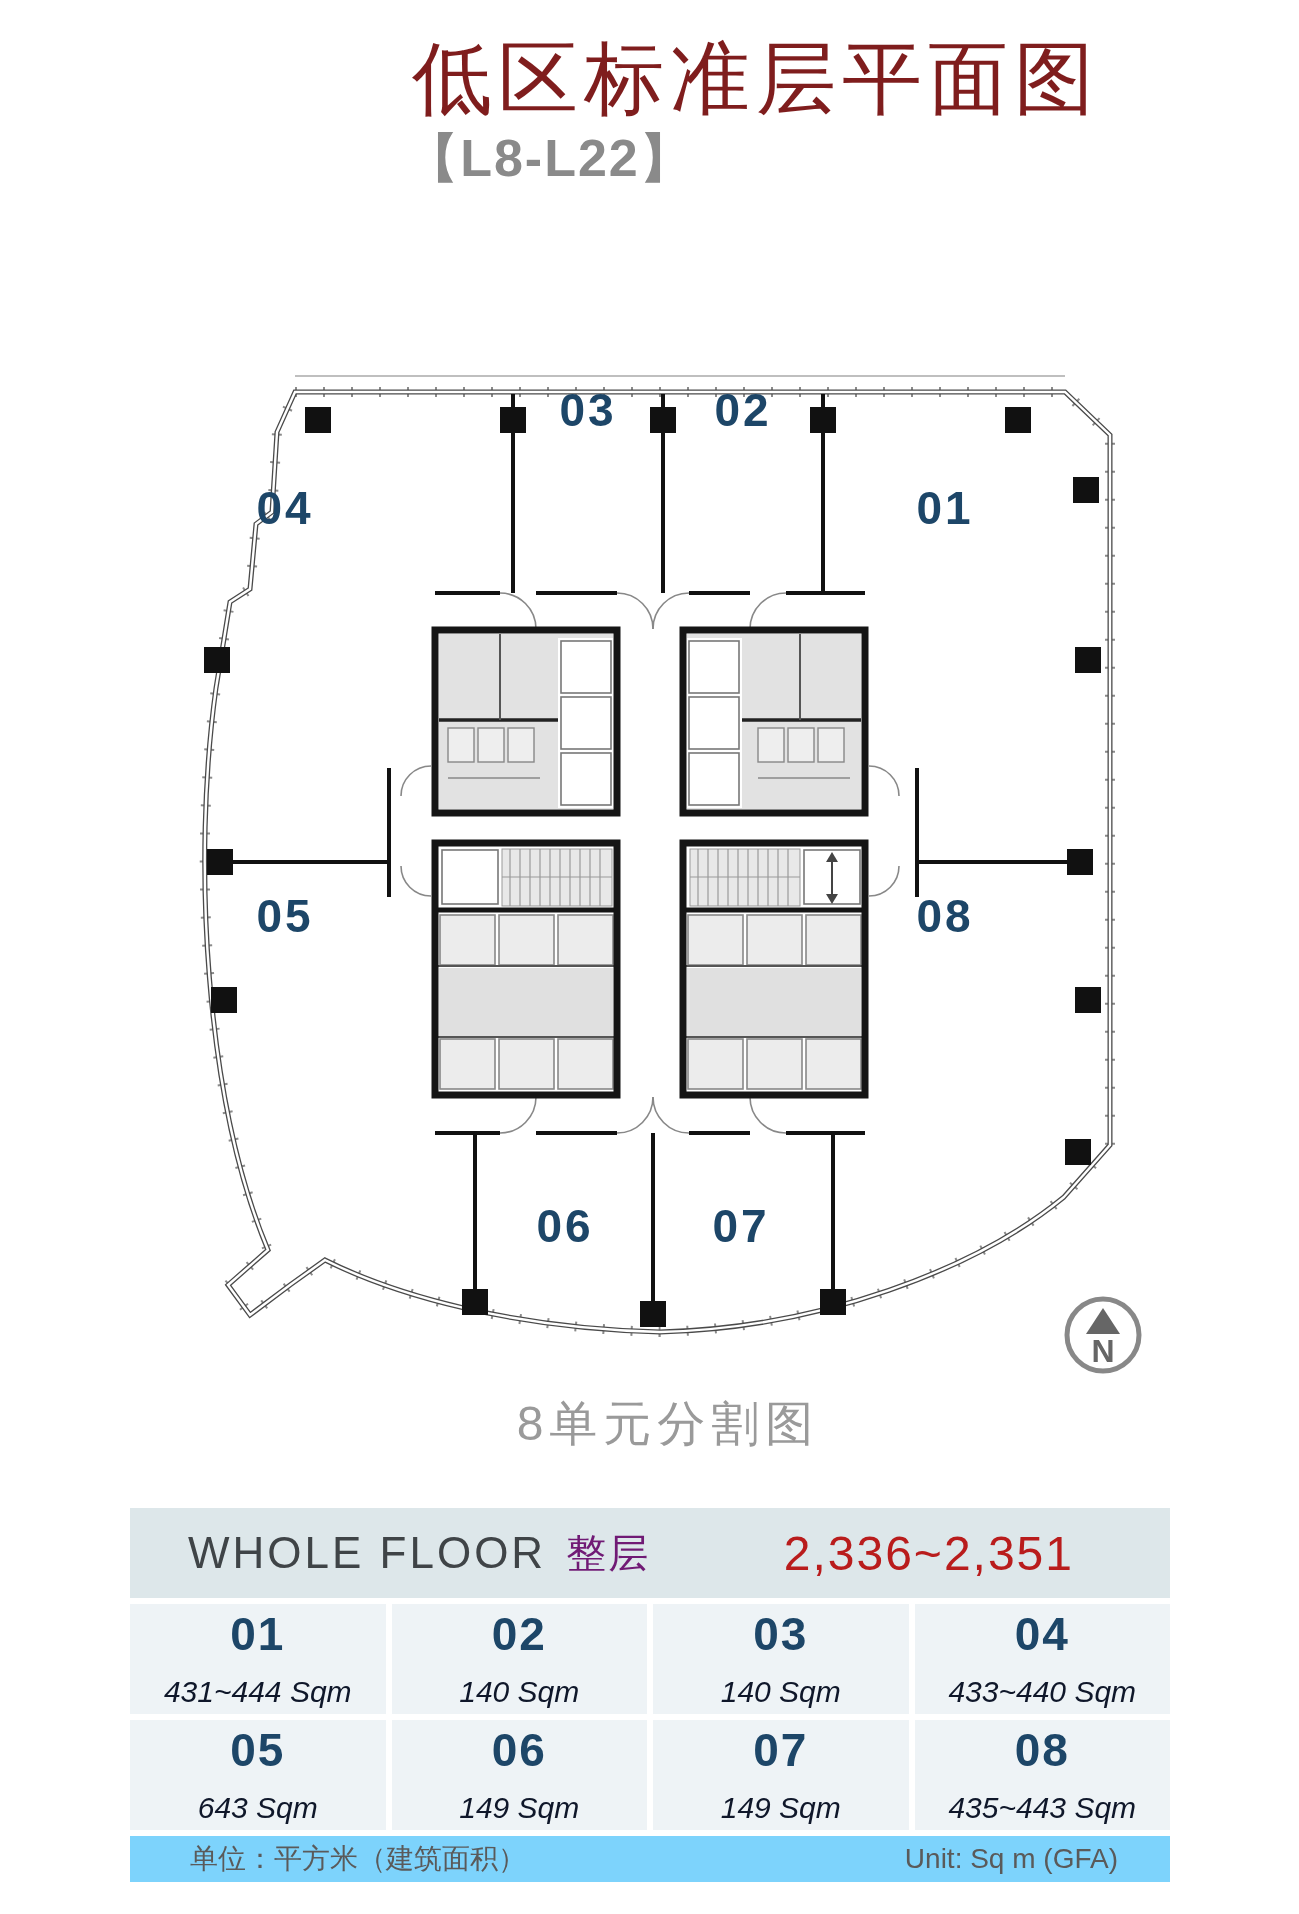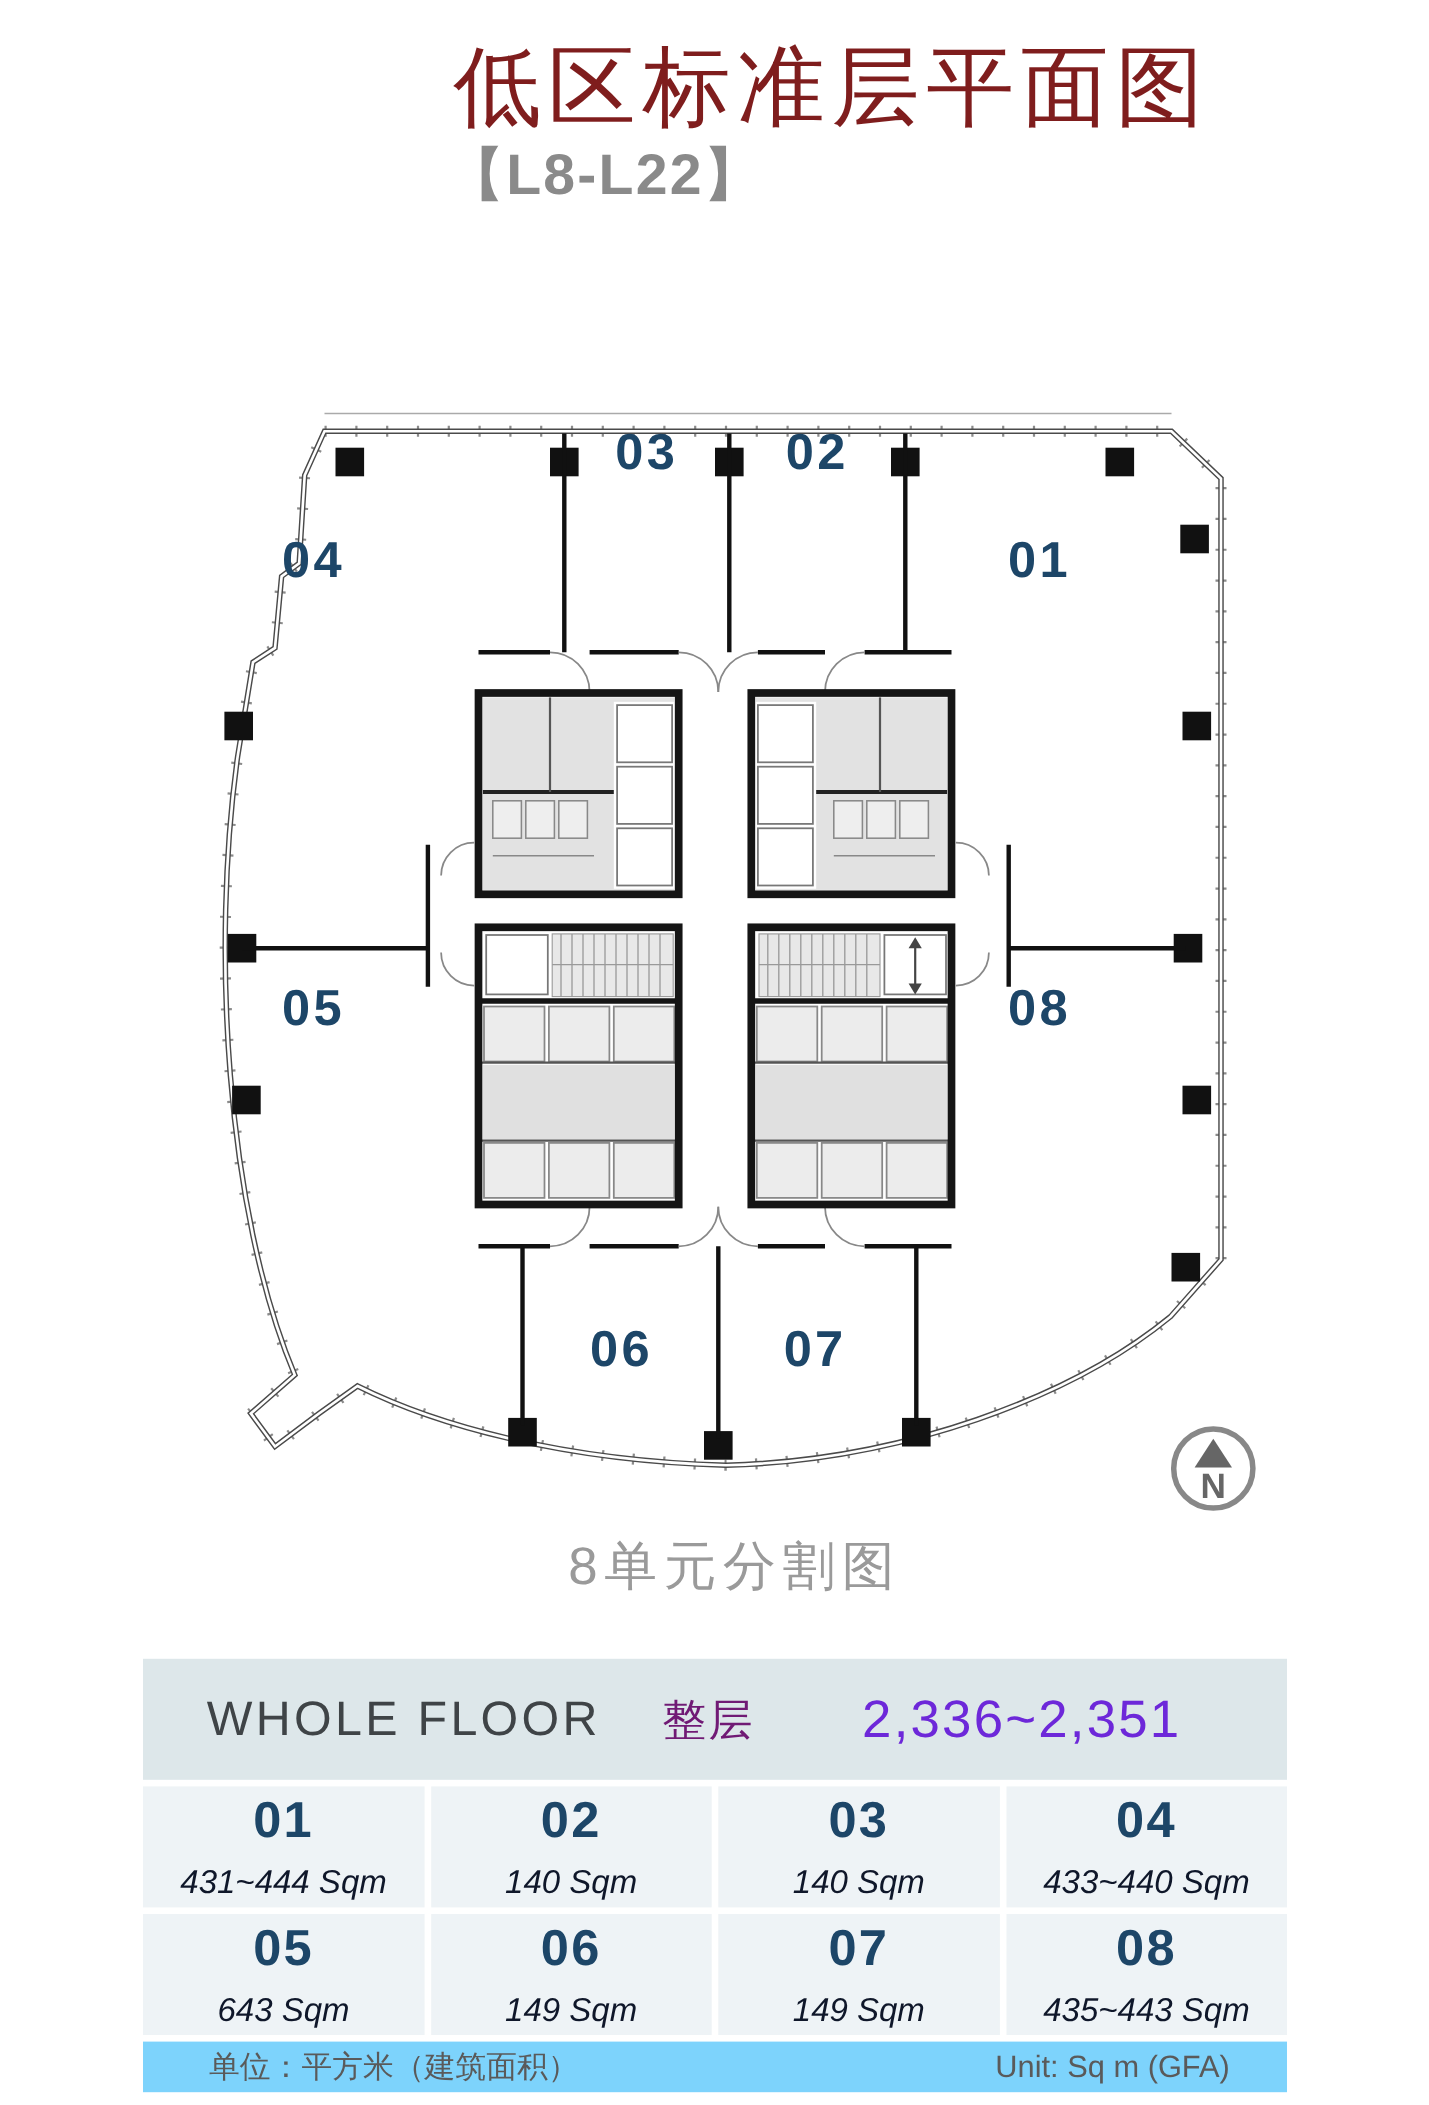--- a/index.html
+++ b/index.html
@@ -25,29 +25,29 @@
   svg text.compass-n{
     font-family:"Liberation Sans",sans-serif;font-size:32px;font-weight:700;fill:#666;
   }
   .plan-caption{
     position:absolute;left:148px;top:1392px;width:1040px;text-align:center;
     font-size:48px;color:#9a9a9a;letter-spacing:6px;
   }
   
   .area-table{position:absolute;left:130px;top:1508px;width:1040px;}
   .at-header{
-    height:110px;background:#dde7ea;display:flex;align-items:center;gap:36px;
+    height:90px;background:#dde7ea;display:flex;align-items:center;
   }
   .at-header .wf-en{
     font-size:44px;color:#3f4447;letter-spacing:3px;font-weight:400;
     padding-left:58px;
   }
   .at-header .wf-zh{font-size:40px;color:#701a75;padding-left:20px;letter-spacing:2px;}
   .at-header .wf-range{
-    margin-left:auto;padding-right:96px;font-size:48px;color:#6d28d9;letter-spacing:2px;
+    margin-left:auto;padding-right:96px;font-size:48px;color:#b91c1c;letter-spacing:2px;
   }
   .at-body{display:grid;grid-template-columns:repeat(4,1fr);gap:6px;margin-top:6px;}
   .at-cell{
     background:#eef3f6;height:110px;display:flex;flex-direction:column;
     align-items:center;justify-content:center;
   }
   .at-cell .no{font-size:46px;font-weight:700;color:#1d4668;letter-spacing:2px;line-height:1;}
   .at-cell .area{font-size:30px;color:#0f172a;margin-top:20px;line-height:1;font-style:italic;}
   .at-footer{
     margin-top:6px;height:46px;background:#7dd3fc;display:flex;

